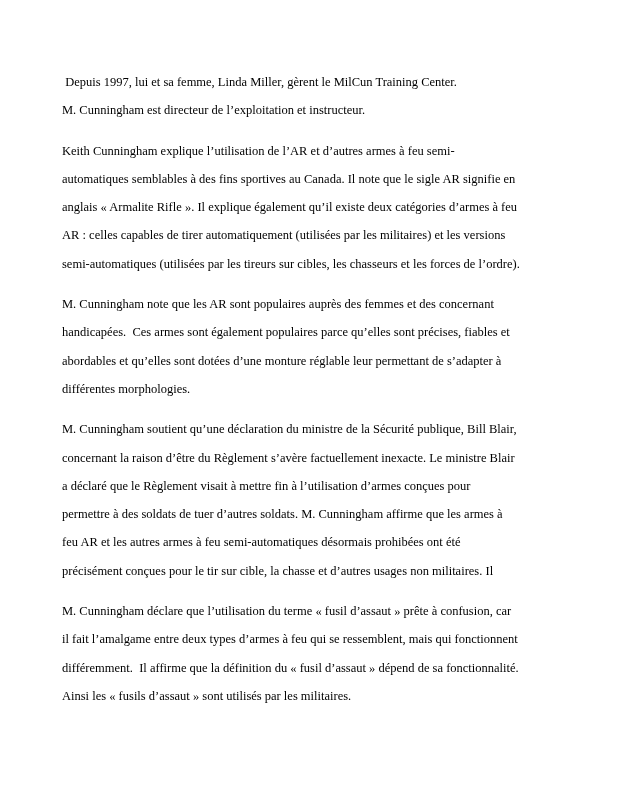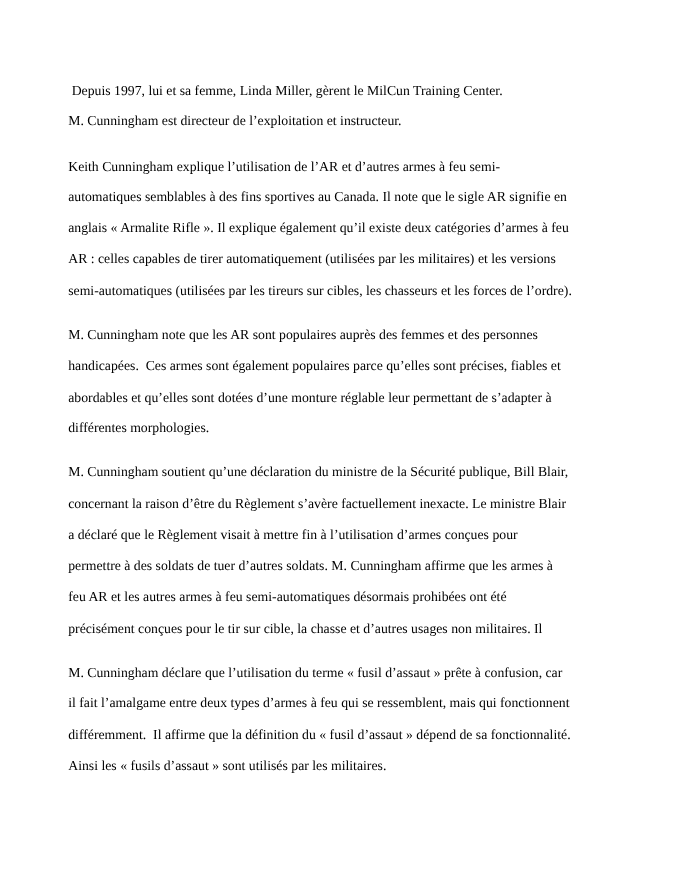--- a/index.html
+++ b/index.html
@@ -31,21 +31,21 @@
 <body>
 
 <div class="page">
   <div class="para"> Depuis 1997, lui et sa femme, Linda Miller, gèrent le MilCun Training Center.
 M. Cunningham est directeur de l’exploitation et instructeur.</div>
   <div class="para">Keith Cunningham explique l’utilisation de l’AR et d’autres armes à feu semi-
 automatiques semblables à des fins sportives au Canada. Il note que le sigle AR signifie en
 anglais « Armalite Rifle ». Il explique également qu’il existe deux catégories d’armes à feu
 AR : celles capables de tirer automatiquement (utilisées par les militaires) et les versions
 semi-automatiques (utilisées par les tireurs sur cibles, les chasseurs et les forces de l’ordre).</div>
-  <div class="para">M. Cunningham note que les AR sont populaires auprès des femmes et des personnes
+  <div class="para">M. Cunningham note que les AR sont populaires auprès des femmes et des concernant
 handicapées.  Ces armes sont également populaires parce qu’elles sont précises, fiables et
 abordables et qu’elles sont dotées d’une monture réglable leur permettant de s’adapter à
 différentes morphologies.</div>
   <div class="para">M. Cunningham soutient qu’une déclaration du ministre de la Sécurité publique, Bill Blair,
 concernant la raison d’être du Règlement s’avère factuellement inexacte. Le ministre Blair
 a déclaré que le Règlement visait à mettre fin à l’utilisation d’armes conçues pour
 permettre à des soldats de tuer d’autres soldats. M. Cunningham affirme que les armes à
 feu AR et les autres armes à feu semi-automatiques désormais prohibées ont été
 précisément conçues pour le tir sur cible, la chasse et d’autres usages non militaires. Il</div>
   <div class="para">M. Cunningham déclare que l’utilisation du terme « fusil d’assaut » prête à confusion, car

